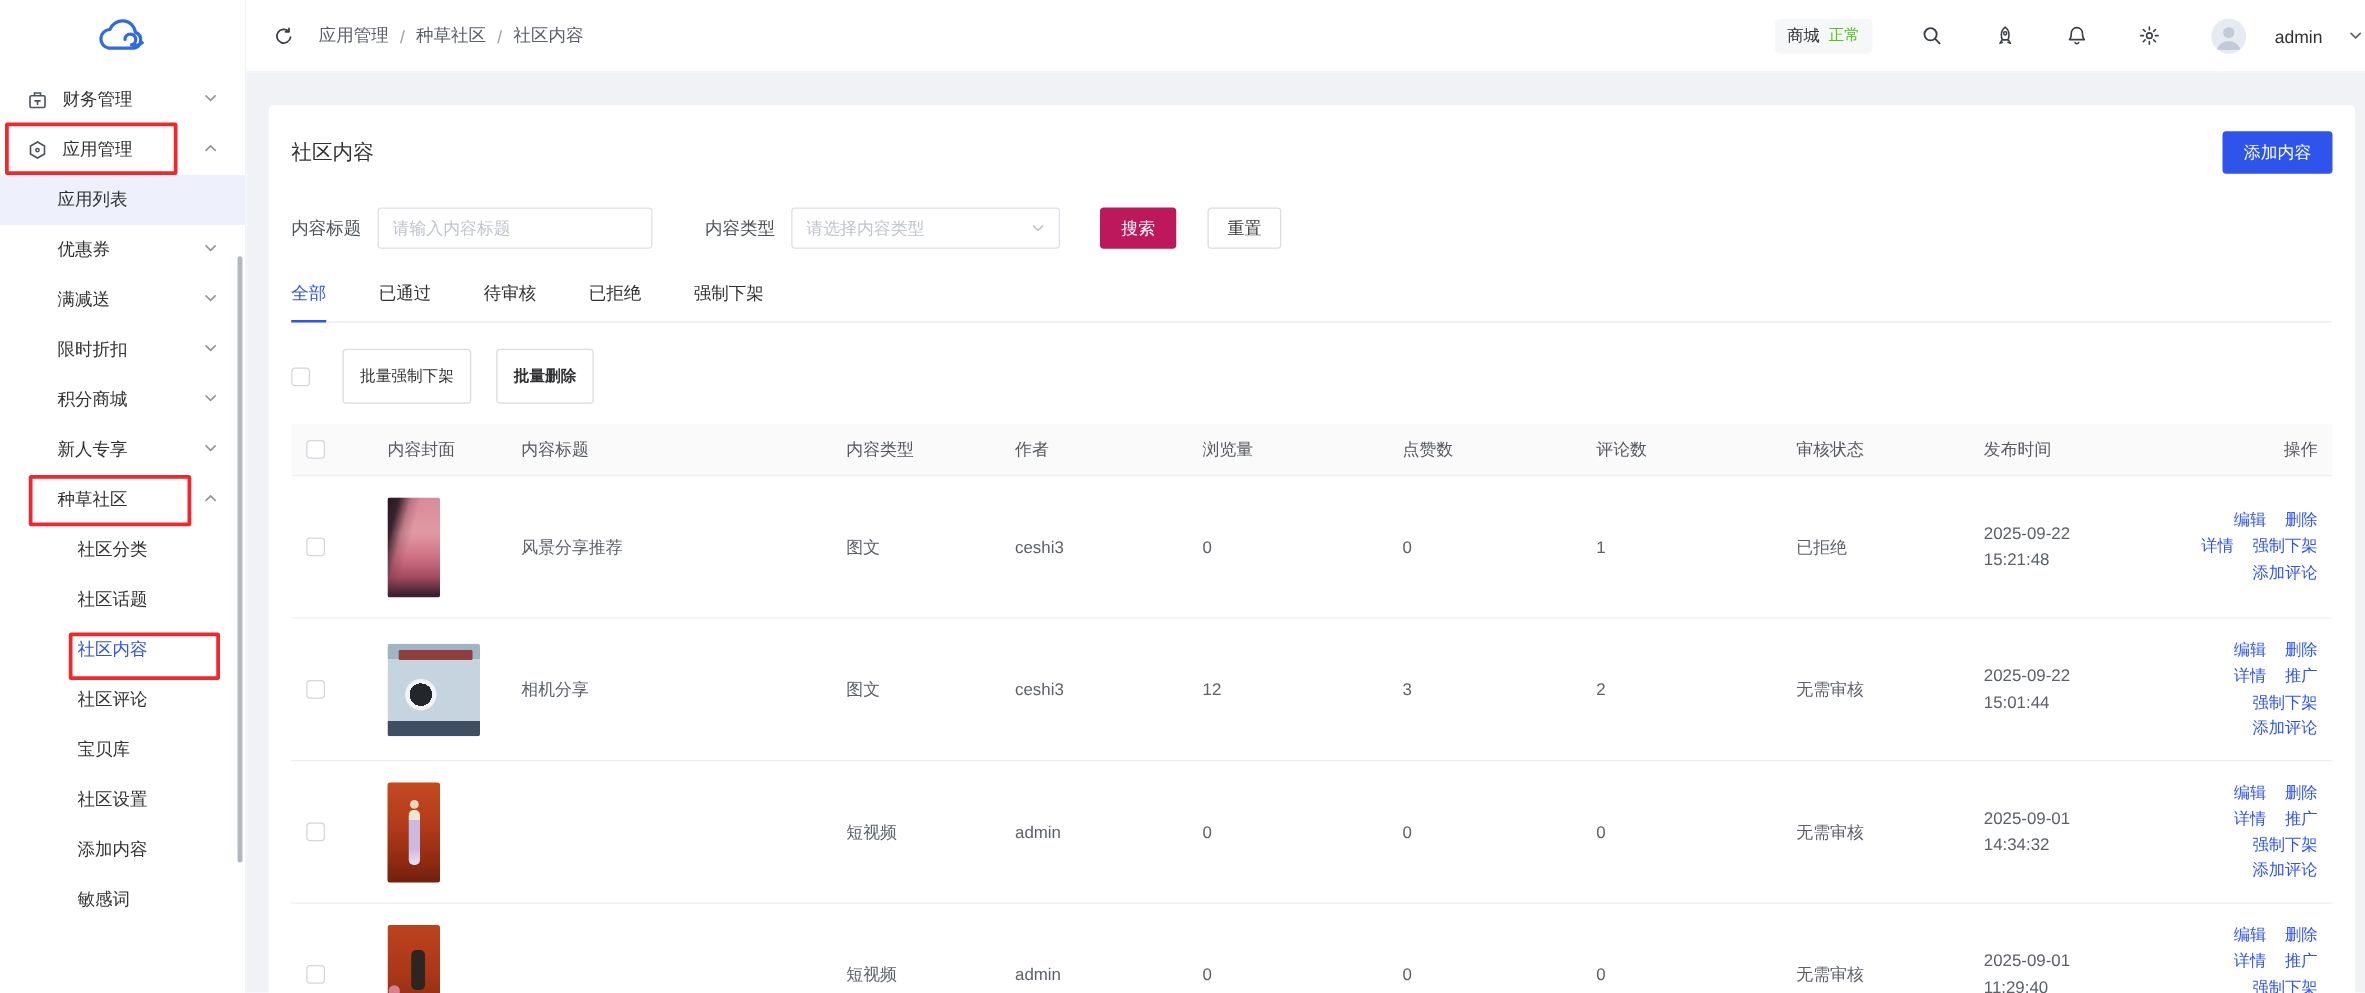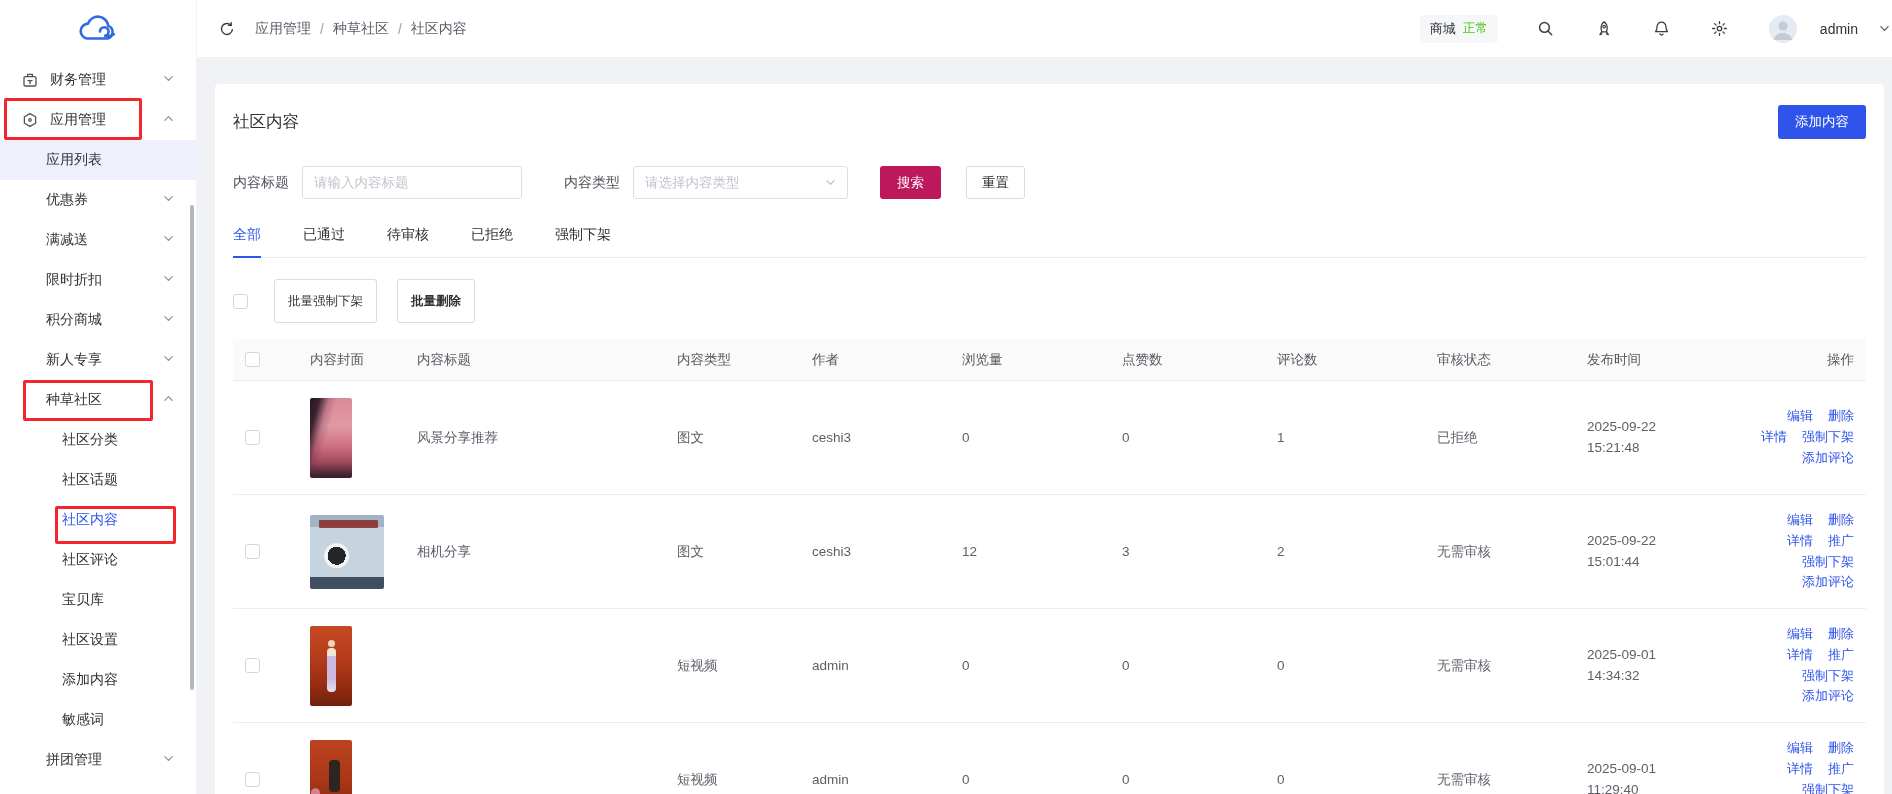--- a/index.html
+++ b/index.html
@@ -194,26 +194,20 @@
     <div class="s-item l3">
       <span class="s-label">社区设置</span>
     </div>
     <div class="s-item l3">
       <span class="s-label">添加内容</span>
     </div>
     <div class="s-item l3">
       <span class="s-label">敏感词</span>
     </div>
 
-    <div class="s-item l2">
-      <span class="s-label">拼团管理</span>
-      <svg class="chev" width="11" height="11" viewBox="0 0 12 12">
-          <path d="M2 4l4 4 4-4" fill="none" stroke="#909399" stroke-width="1.4" stroke-linecap="round"></path>
-        </svg>
-    </div>
   </div>
   <div class="sb-scroll"></div>
 </div>
 
 <div class="anno anno1"></div>
 <div class="anno anno2"></div>
 <div class="anno anno3"></div>
 
 <div class="topbar">
   <div class="bc">

